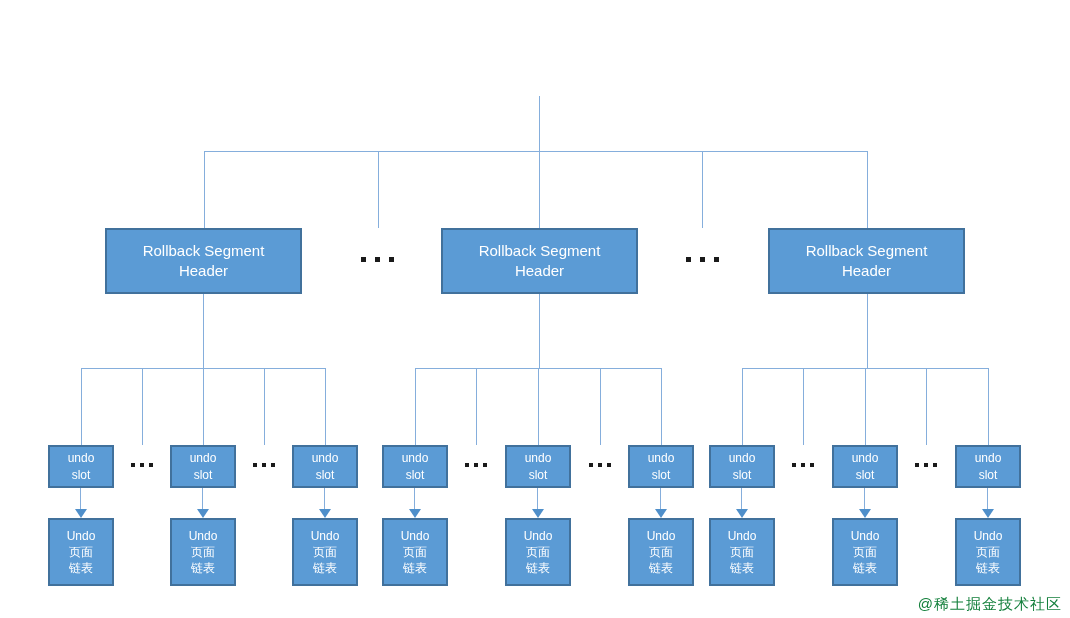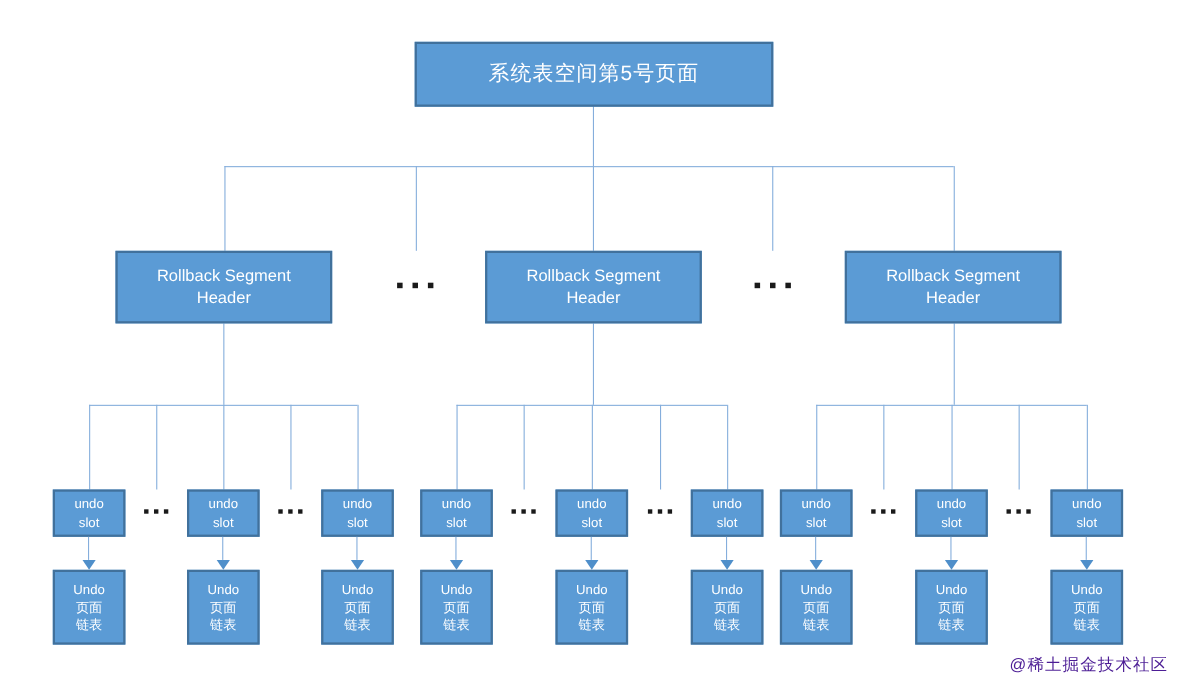--- a/index.html
+++ b/index.html
@@ -38,21 +38,21 @@
   
   .arrow{position:absolute;top:488px;width:12px;height:30px;}
   .arrow .stem{position:absolute;left:5px;top:0;width:1px;height:21px;background:var(--connector,#85AEDC);}
   .arrow .head{
     position:absolute;left:0;top:21px;width:0;height:0;
     border-left:6px solid transparent;border-right:6px solid transparent;
     border-top:9px solid var(--arrowhead,#4f8fca);
   }
   .watermark{
     position:absolute;top:595px;right:8px;
-    font-size:15px;color:#4c1d95;letter-spacing:1px;
+    font-size:15px;color:#15803d;letter-spacing:1px;
   }
 </style>
 </head>
 <body>
 
 <div id="stage">
 
   <div class="line v" style="left:539px;top:96px;height:55px"></div>
   <div class="line h" style="left:204px;top:151px;width:663px"></div>
   <div class="line v" style="left:204px;top:151px;height:77px"></div>
@@ -78,23 +78,20 @@
   <div class="line v" style="left:661px;top:368px;height:77px"></div>
 
   <div class="line v" style="left:867px;top:294px;height:74px"></div>
   <div class="line h" style="left:742px;top:368px;width:246px"></div>
   <div class="line v" style="left:742px;top:368px;height:77px"></div>
   <div class="line v" style="left:803px;top:368px;height:77px"></div>
   <div class="line v" style="left:865px;top:368px;height:77px"></div>
   <div class="line v" style="left:926px;top:368px;height:77px"></div>
   <div class="line v" style="left:988px;top:368px;height:77px"></div>
 
-  <div class="box root-box">
-    <span>系统表空间第5号页面</span>
-  </div>
 
   <div class="box header-box" style="left:105px">
     <span>Rollback Segment</span>
     <span>Header</span>
   </div>
   <div class="box header-box" style="left:441px">
     <span>Rollback Segment</span>
     <span>Header</span>
   </div>
   <div class="box header-box" style="left:768px">

